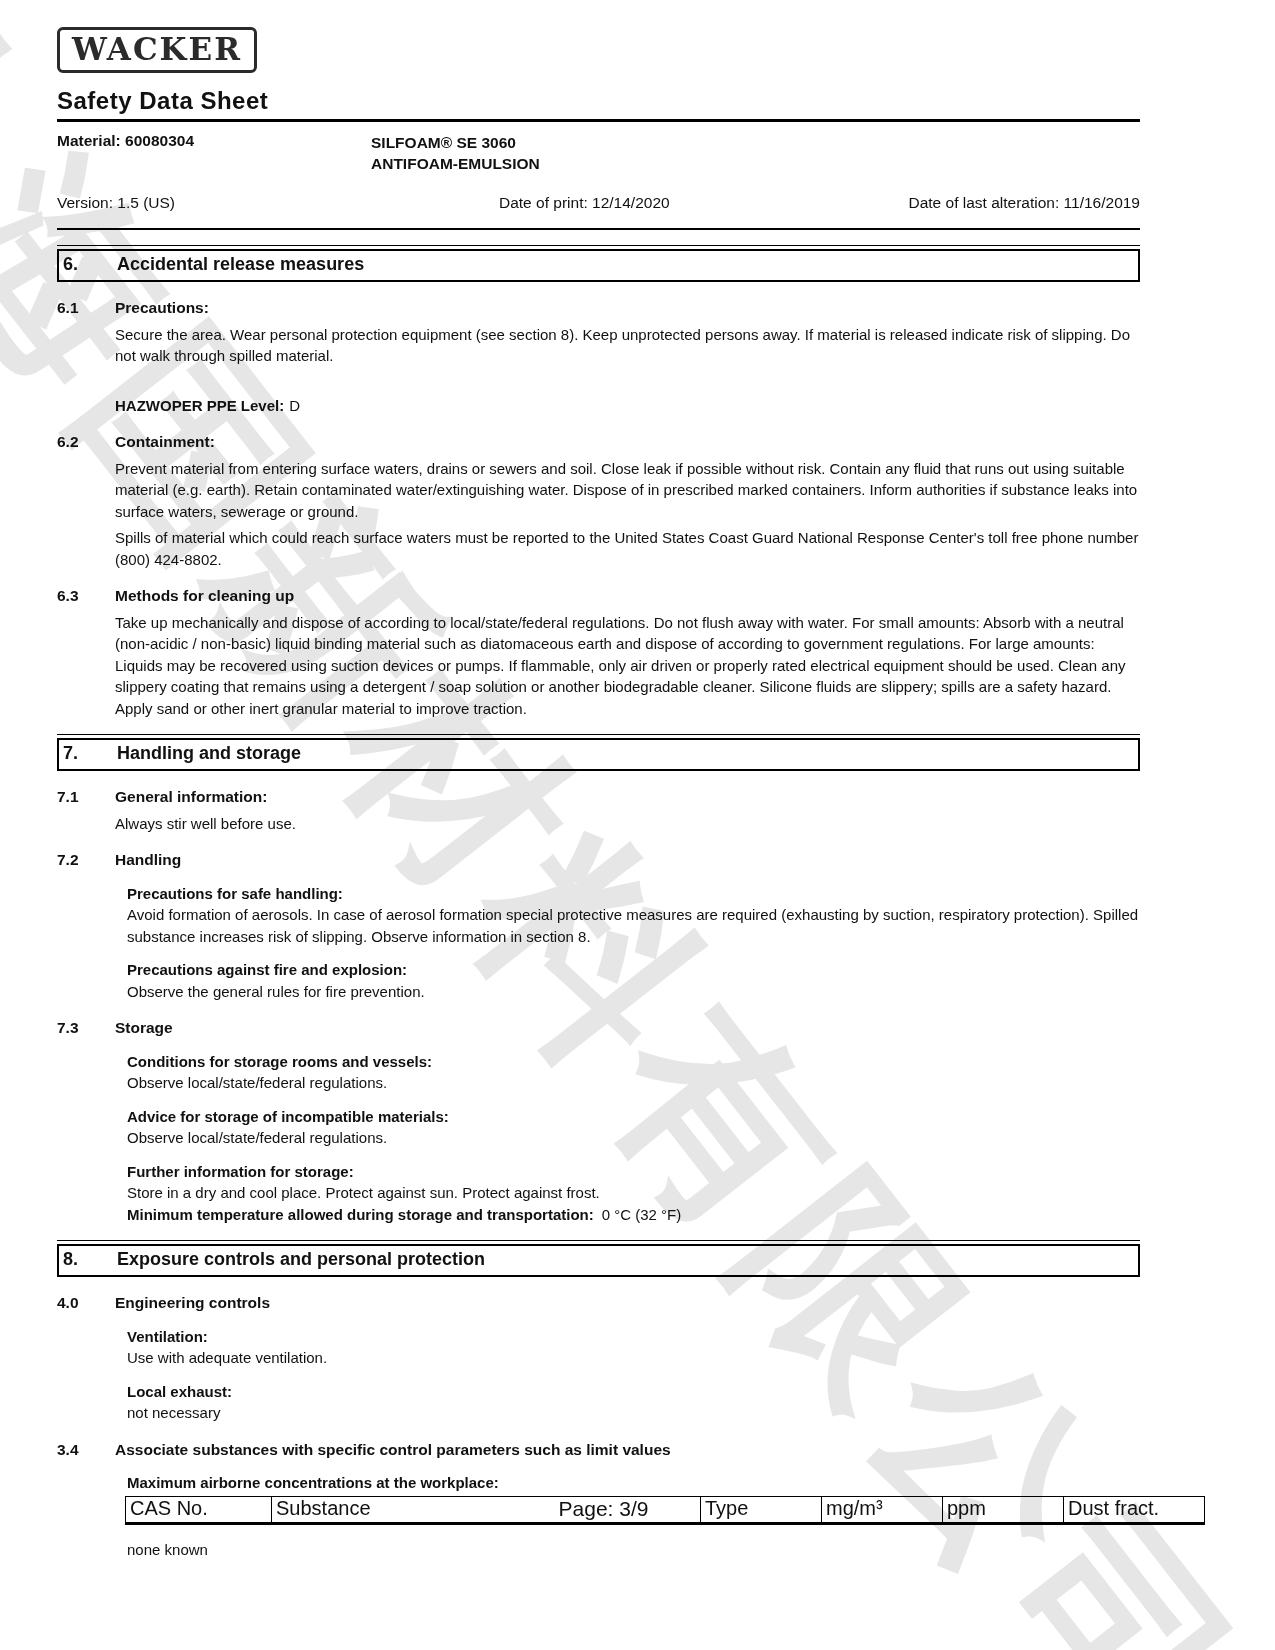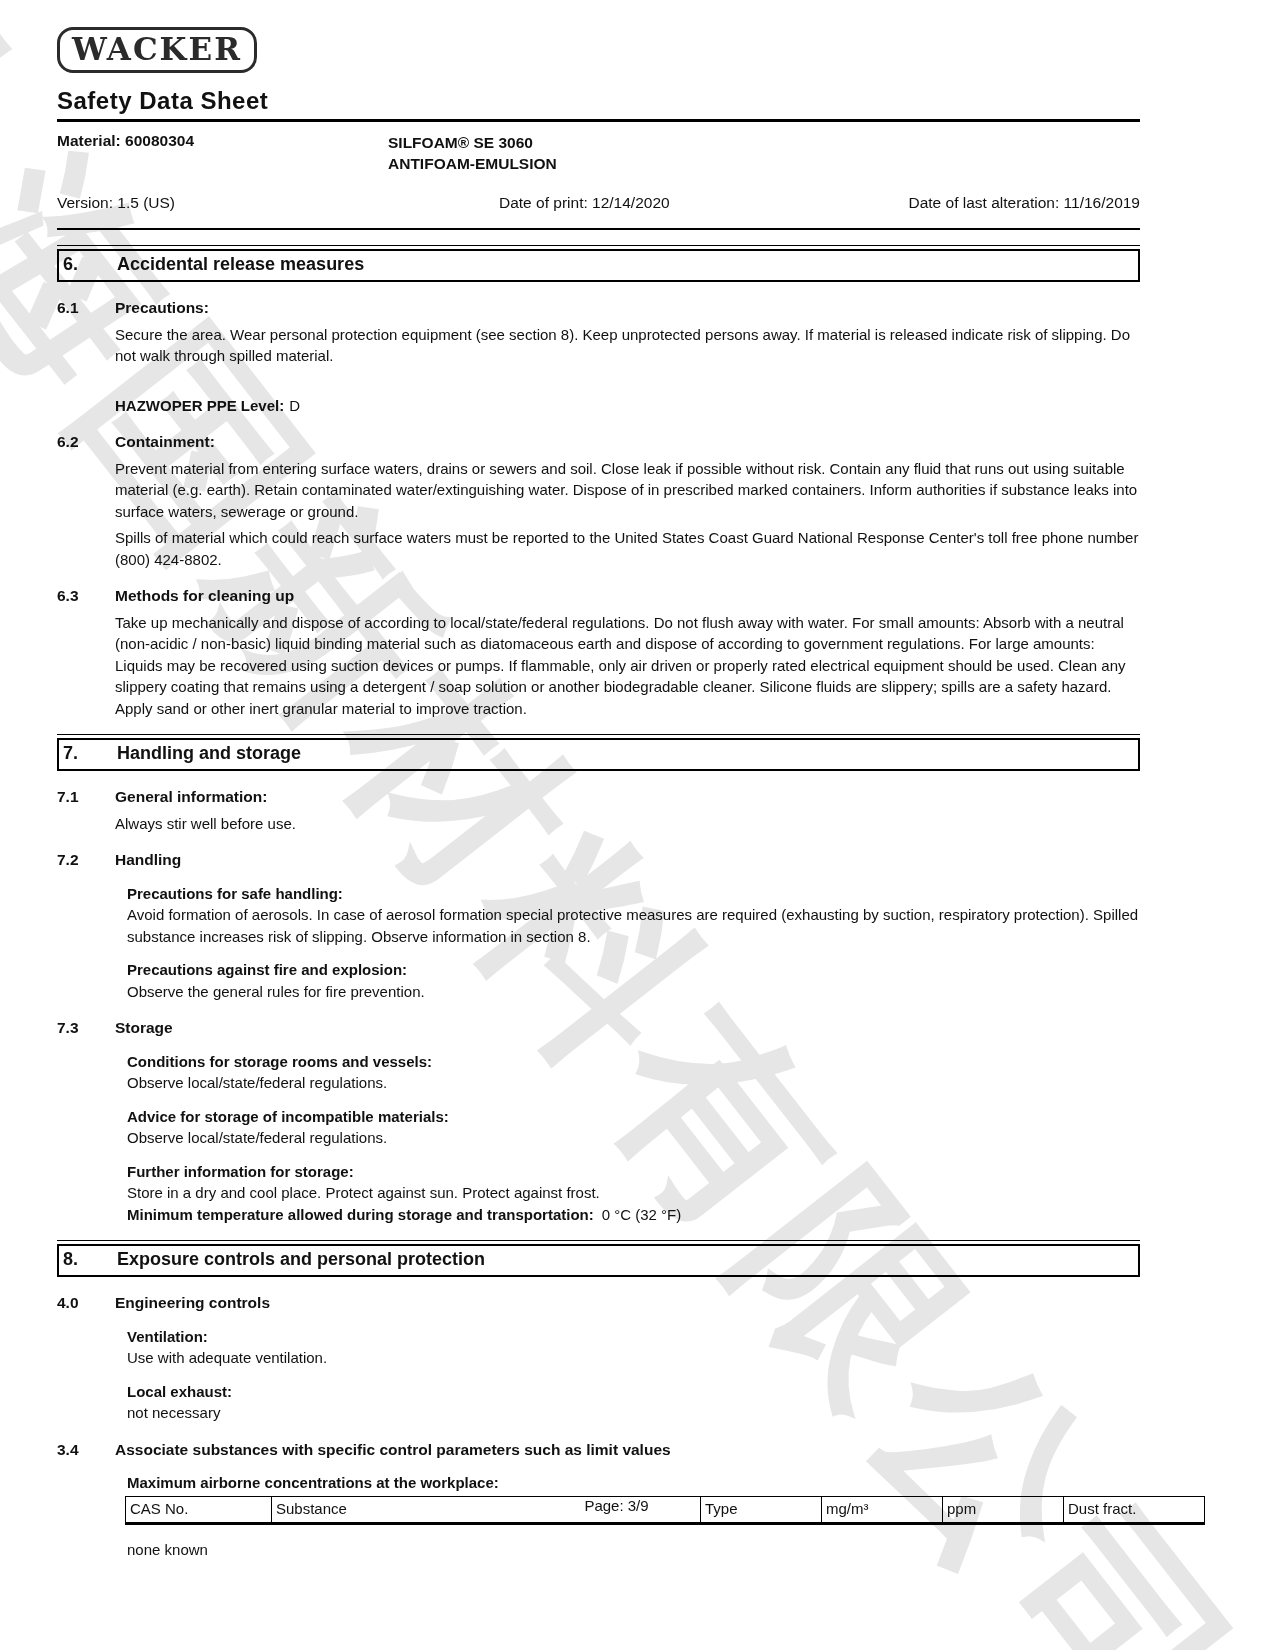--- a/index.html
+++ b/index.html
@@ -26,39 +26,39 @@
     font-family:"DejaVu Sans", sans-serif;
     white-space:nowrap;
     pointer-events:none;
     z-index:0;
   }
   .content-layer{position:relative;z-index:1;}
   
   .logo-box{
     display:inline-block;
     border:3px solid #2b2b2b;
-    border-radius:16px;
+    border-radius:6px;
     padding:1px 12px 3px 12px;
     font-family:"DejaVu Serif", serif;
     font-weight:700;
     font-size:31px;
     letter-spacing:2px;
     color:#2b2b2b;
   }
   .doc-title{
     font-size:24px;
     font-weight:700;
     margin-top:14px;
     letter-spacing:0.5px;
   }
   .rule{border:none;border-top:3px solid #000;margin:4px 0 0 0;}
   .rule2{border:none;border-top:2px solid #000;margin:0;}
   .hdr-info{position:relative;height:60px;margin-top:10px;}
   .hdr-material{position:absolute;left:0;top:0;font-weight:700;font-size:15.5px;}
-  .hdr-product{position:absolute;left:331px;top:0;font-weight:700;font-size:15.5px;line-height:21px;}
+  .hdr-product{position:absolute;left:314px;top:0;font-weight:700;font-size:15.5px;line-height:21px;}
   .hdr-dates{position:relative;height:36px;font-size:15.5px;}
   .hdr-version{position:absolute;left:0;top:2px;}
   .hdr-print{position:absolute;left:442px;top:2px;}
   .hdr-alter{position:absolute;right:0;top:2px;}
   
   .sec-sep{border:none;border-top:1.5px solid #000;margin:15px 0 3px 0;}
   .sec-box{
     border:2px solid #000;
     position:relative;
     padding:3px 8px 5px 58px;
@@ -76,37 +76,37 @@
   .lv .blabel{font-weight:700;}
   .lv .val{margin-left:5px;}
   .val2{margin-left:8px;}
   
   .limits-table{
     border-collapse:collapse;
     margin-top:2px;
     margin-left:-2px;
     width:1027px;
     table-layout:fixed;
-    font-size:15px;
+    font-size:20px;
   }
   .limits-table td{
     border:1px solid #000;
     border-bottom:3px solid #000;
     padding:1px 4px 3px 4px;
     white-space:nowrap;
     overflow:hidden;
   }
   .note{margin-top:14px;}
   .footer{
     position:absolute;
-    left:75px;
+    left:62px;
     width:1083px;
     top:1497px;
     text-align:center;
-    font-size:15px;
+    font-size:21px;
   }
 </style>
 </head>
 <body>
 
 <div class="page">
 
   <div class="wm" style="color: rgb(230, 230, 230);">上海国新材料有限公司</div>
 
   <div class="content-layer">

